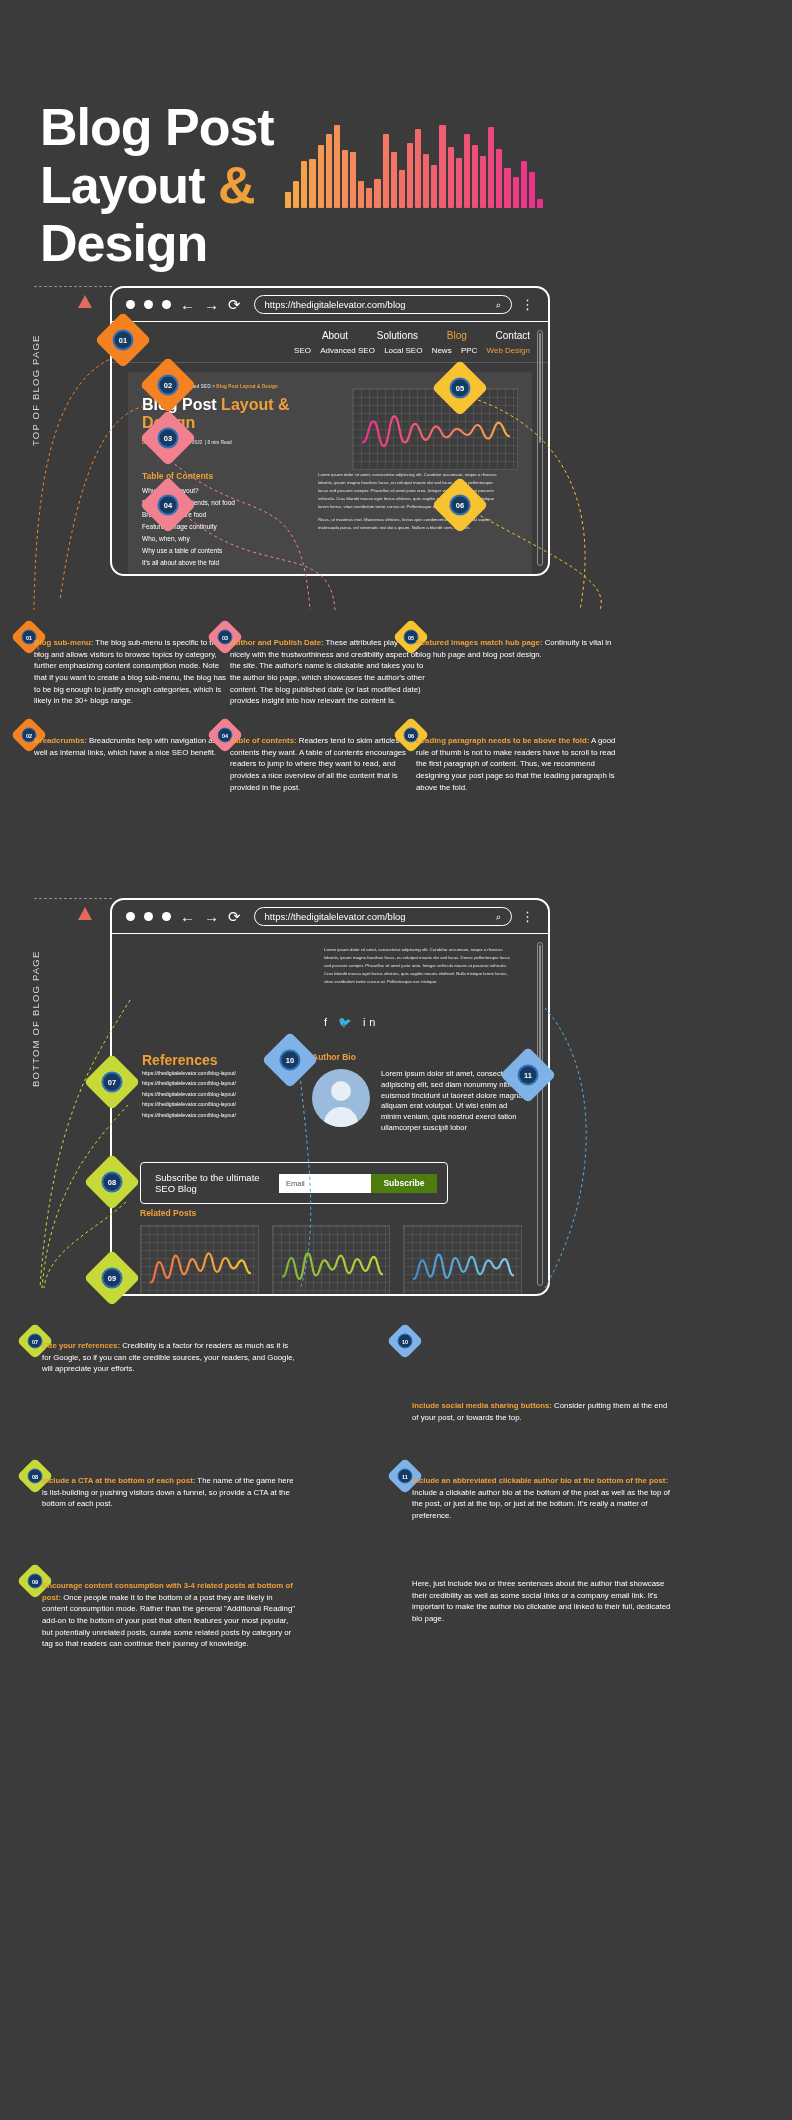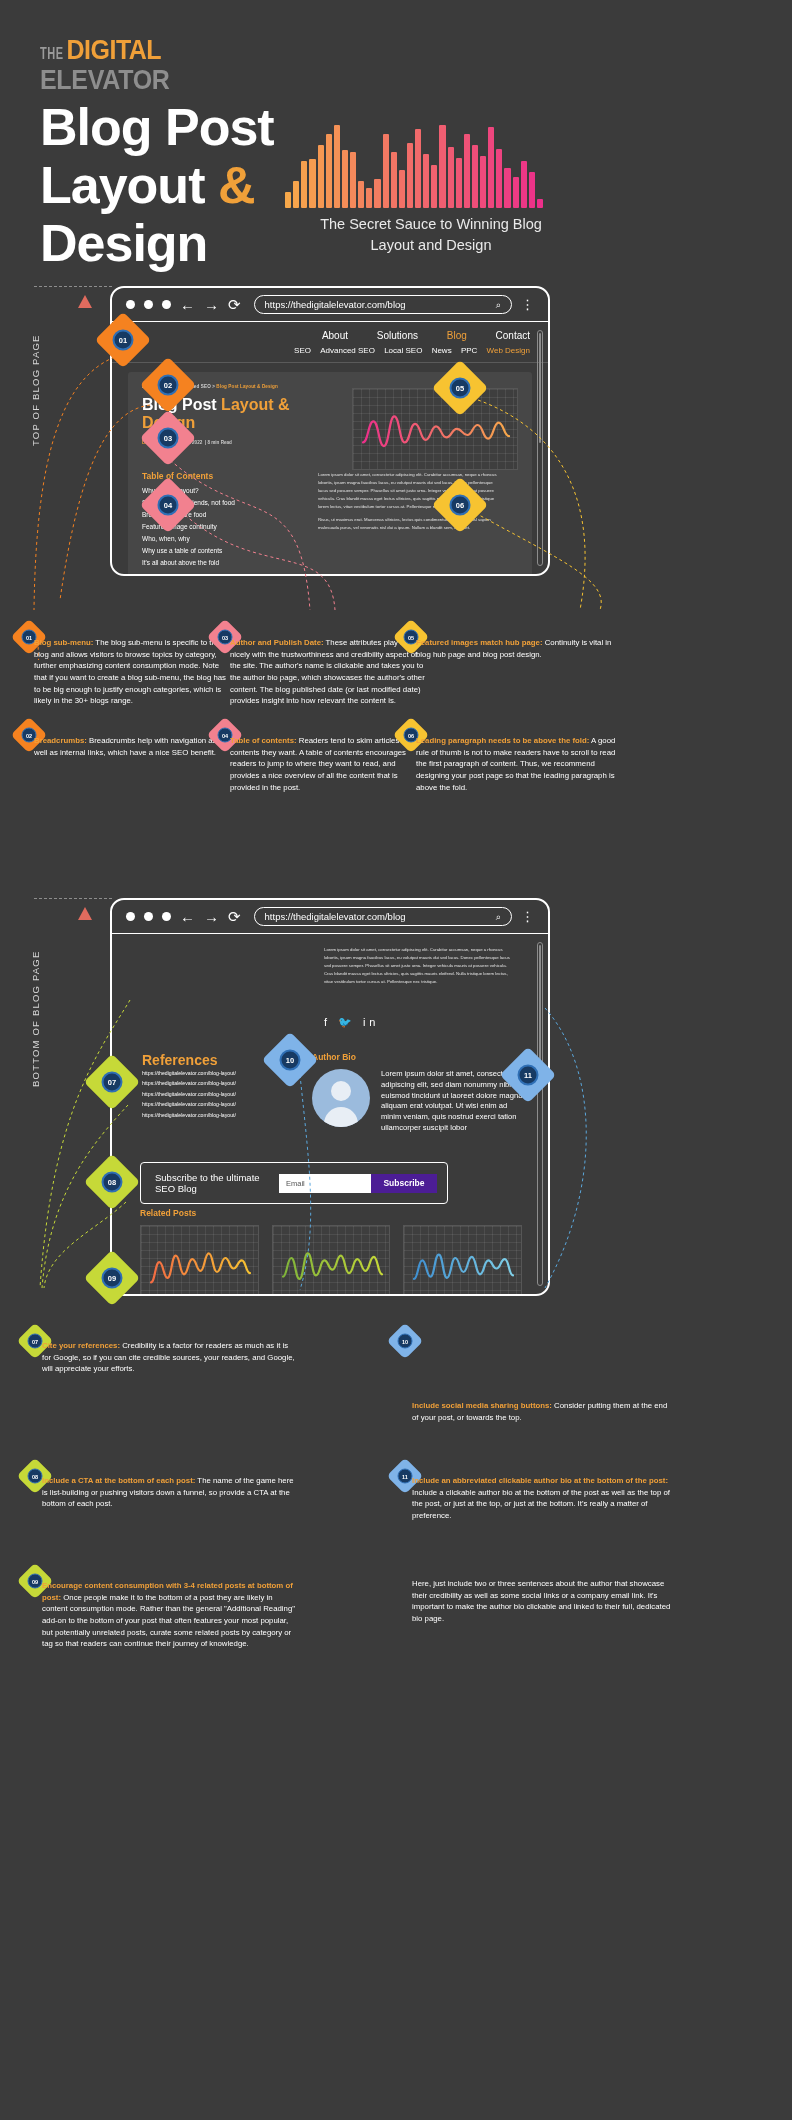--- a/index.html
+++ b/index.html
@@ -176,21 +176,21 @@
     display: flex; align-items: center; justify-content: space-between;
     padding: 9px 10px 9px 14px;
   }
   .sub-label { font-size: 9.5px; color: #ffffff; }
   .sub-group { display: flex; height: 19px; }
   .sub-input {
     width: 92px; background: #ffffff; color: #555; font-size: 7.5px;
     display: flex; align-items: center; padding-left: 7px;
   }
   .sub-btn {
-    width: 66px; background: #4c1d95; color: #ffffff; font-size: 8.5px;
+    width: 66px; background: #4d7c0f; color: #ffffff; font-size: 8.5px;
     font-weight: bold; display: flex; align-items: center; justify-content: center;
   }
   .related-head { font-size: 8.5px; font-weight: bold; color: #f0a039; }
   .related-card {
     flex: 1; height: 78px; background: #3e3e3e; border: 1px solid #565656;
     position: relative; overflow: hidden;
   }
 
   .footer {
     position: absolute; left: 0; right: 0; bottom: 0; height: 44px;
@@ -198,27 +198,20 @@
     font-size: 8px; color: #cfcfcf; letter-spacing: .3px;
   }
 
   svg.connector { position: absolute; pointer-events: none; }
 </style>
 </head>
 <body>
 
 <div class="page">
 
-  <div class="logo">
-    <div class="logo-row1">
-      <span class="logo-the">THE</span>
-      <span class="logo-digital">DIGITAL</span>
-    </div>
-    <div class="logo-elevator">ELEVATOR</div>
-  </div>
 
   <div class="main-title">
     <div>Blog Post</div>
     <div><span>Layout </span><span class="amp">&amp;</span></div>
     <div>Design</div>
   </div>
 
   <div class="header-bars" id="headerBars">
       <div class="bar" style="height: 18%; background: rgb(247, 168, 74);"></div>
       <div class="bar" style="height: 30%; background: rgb(247, 164, 76);"></div>
@@ -247,21 +240,20 @@
       <div class="bar" style="height: 58%; background: rgb(238, 74, 124);"></div>
       <div class="bar" style="height: 90%; background: rgb(238, 70, 126);"></div>
       <div class="bar" style="height: 66%; background: rgb(238, 67, 128);"></div>
       <div class="bar" style="height: 44%; background: rgb(237, 63, 130);"></div>
       <div class="bar" style="height: 34%; background: rgb(237, 59, 132);"></div>
       <div class="bar" style="height: 52%; background: rgb(237, 55, 134);"></div>
       <div class="bar" style="height: 40%; background: rgb(236, 51, 136);"></div>
       <div class="bar" style="height: 10%; background: rgb(236, 47, 138);"></div>
     </div>
 
-  <div class="subtitle">The Secret Sauce to Winning Blog Layout and Design</div>
 
   <div class="dash-line" style="left:34px; top:286px; width:78px;"></div>
   <div class="tri-up" style="left:78px; top:295px;"></div>
   <div class="side-label" style="left:30px; top:325px; height:130px;">TOP OF BLOG PAGE</div>
 
   <div class="browser" style="left:110px; top:286px; width:440px; height:290px;">
     <div class="browser-bar">
       <div class="dot"></div>
       <div class="dot"></div>
       <div class="dot"></div>

